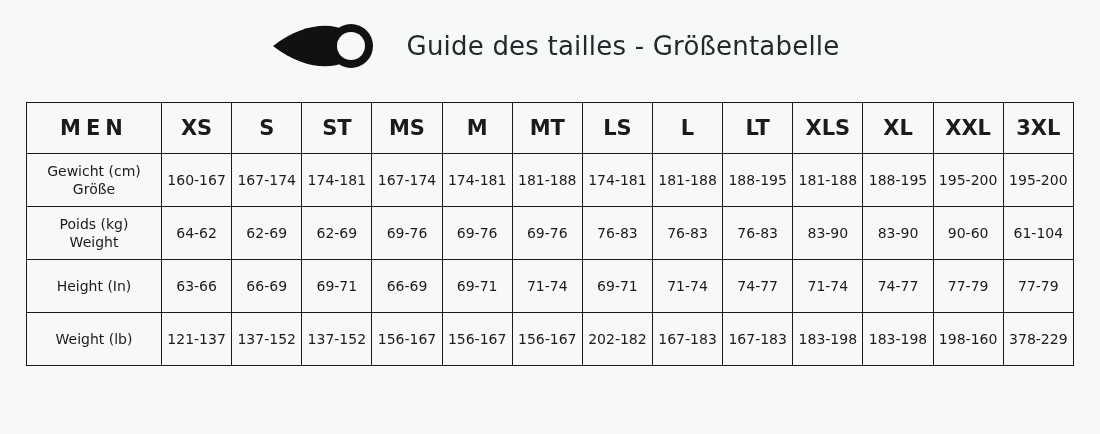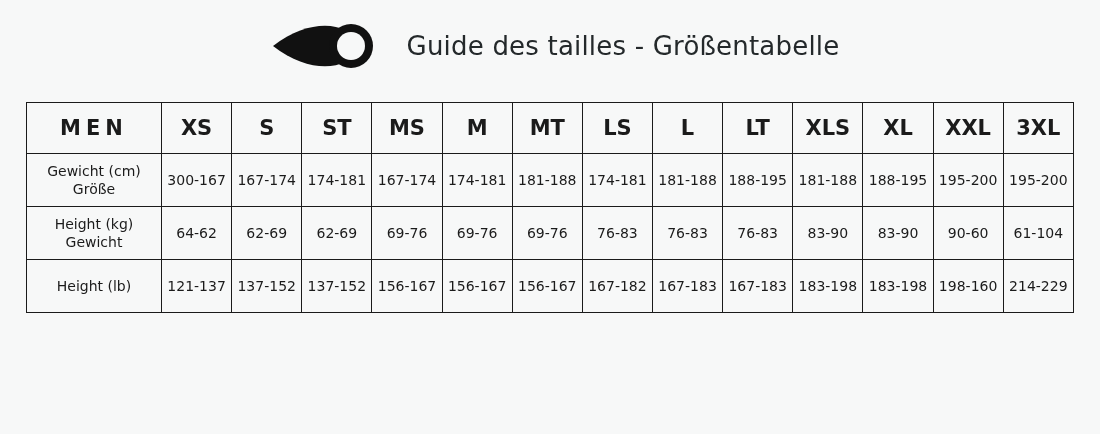--- a/index.html
+++ b/index.html
@@ -132,72 +132,90 @@
           <th>3XL</th>
         </tr>
       </thead>
       <tbody>
 
         <tr class="tall">
           <td class="rowlabel">
             <span class="l1">Gewicht (cm)</span>
             <span class="l2">Größe</span>
           </td>
-          <td>300-167</td>
+          <td>160-167</td>
           <td>167-174</td>
           <td>174-181</td>
           <td>167-174</td>
           <td>174-181</td>
           <td>181-188</td>
           <td>174-181</td>
           <td>181-188</td>
           <td>188-195</td>
           <td>181-188</td>
           <td>188-195</td>
           <td>195-200</td>
           <td>195-200</td>
         </tr>
 
         <tr class="tall">
           <td class="rowlabel">
-            <span class="l1">Height (kg)</span>
-            <span class="l2">Gewicht</span>
+            <span class="l1">Poids (kg)</span>
+            <span class="l2">Weight</span>
           </td>
           <td>64-62</td>
           <td>62-69</td>
           <td>62-69</td>
           <td>69-76</td>
           <td>69-76</td>
           <td>69-76</td>
           <td>76-83</td>
           <td>76-83</td>
           <td>76-83</td>
           <td>83-90</td>
           <td>83-90</td>
           <td>90-60</td>
           <td>61-104</td>
         </tr>
 
-
-        <tr class="tall">
-          <td class="rowlabel">
-            <span class="l1">Height (lb)</span>
+        <tr class="tall">
+          <td class="rowlabel">
+            <span class="l1">Height (In)</span>
+          </td>
+          <td>63-66</td>
+          <td>66-69</td>
+          <td>69-71</td>
+          <td>66-69</td>
+          <td>69-71</td>
+          <td>71-74</td>
+          <td>69-71</td>
+          <td>71-74</td>
+          <td>74-77</td>
+          <td>71-74</td>
+          <td>74-77</td>
+          <td>77-79</td>
+          <td>77-79</td>
+        </tr>
+
+        <tr class="tall">
+          <td class="rowlabel">
+            <span class="l1">Weight (lb)</span>
           </td>
           <td>121-137</td>
           <td>137-152</td>
           <td>137-152</td>
           <td>156-167</td>
           <td>156-167</td>
           <td>156-167</td>
-          <td>167-182</td>
+          <td>202-182</td>
           <td>167-183</td>
           <td>167-183</td>
           <td>183-198</td>
           <td>183-198</td>
           <td>198-160</td>
-          <td>214-229</td>
+          <td>378-229</td>
         </tr>
 
       </tbody>
     </table>
   </div>
 
 </div>
 
 </body></html>

